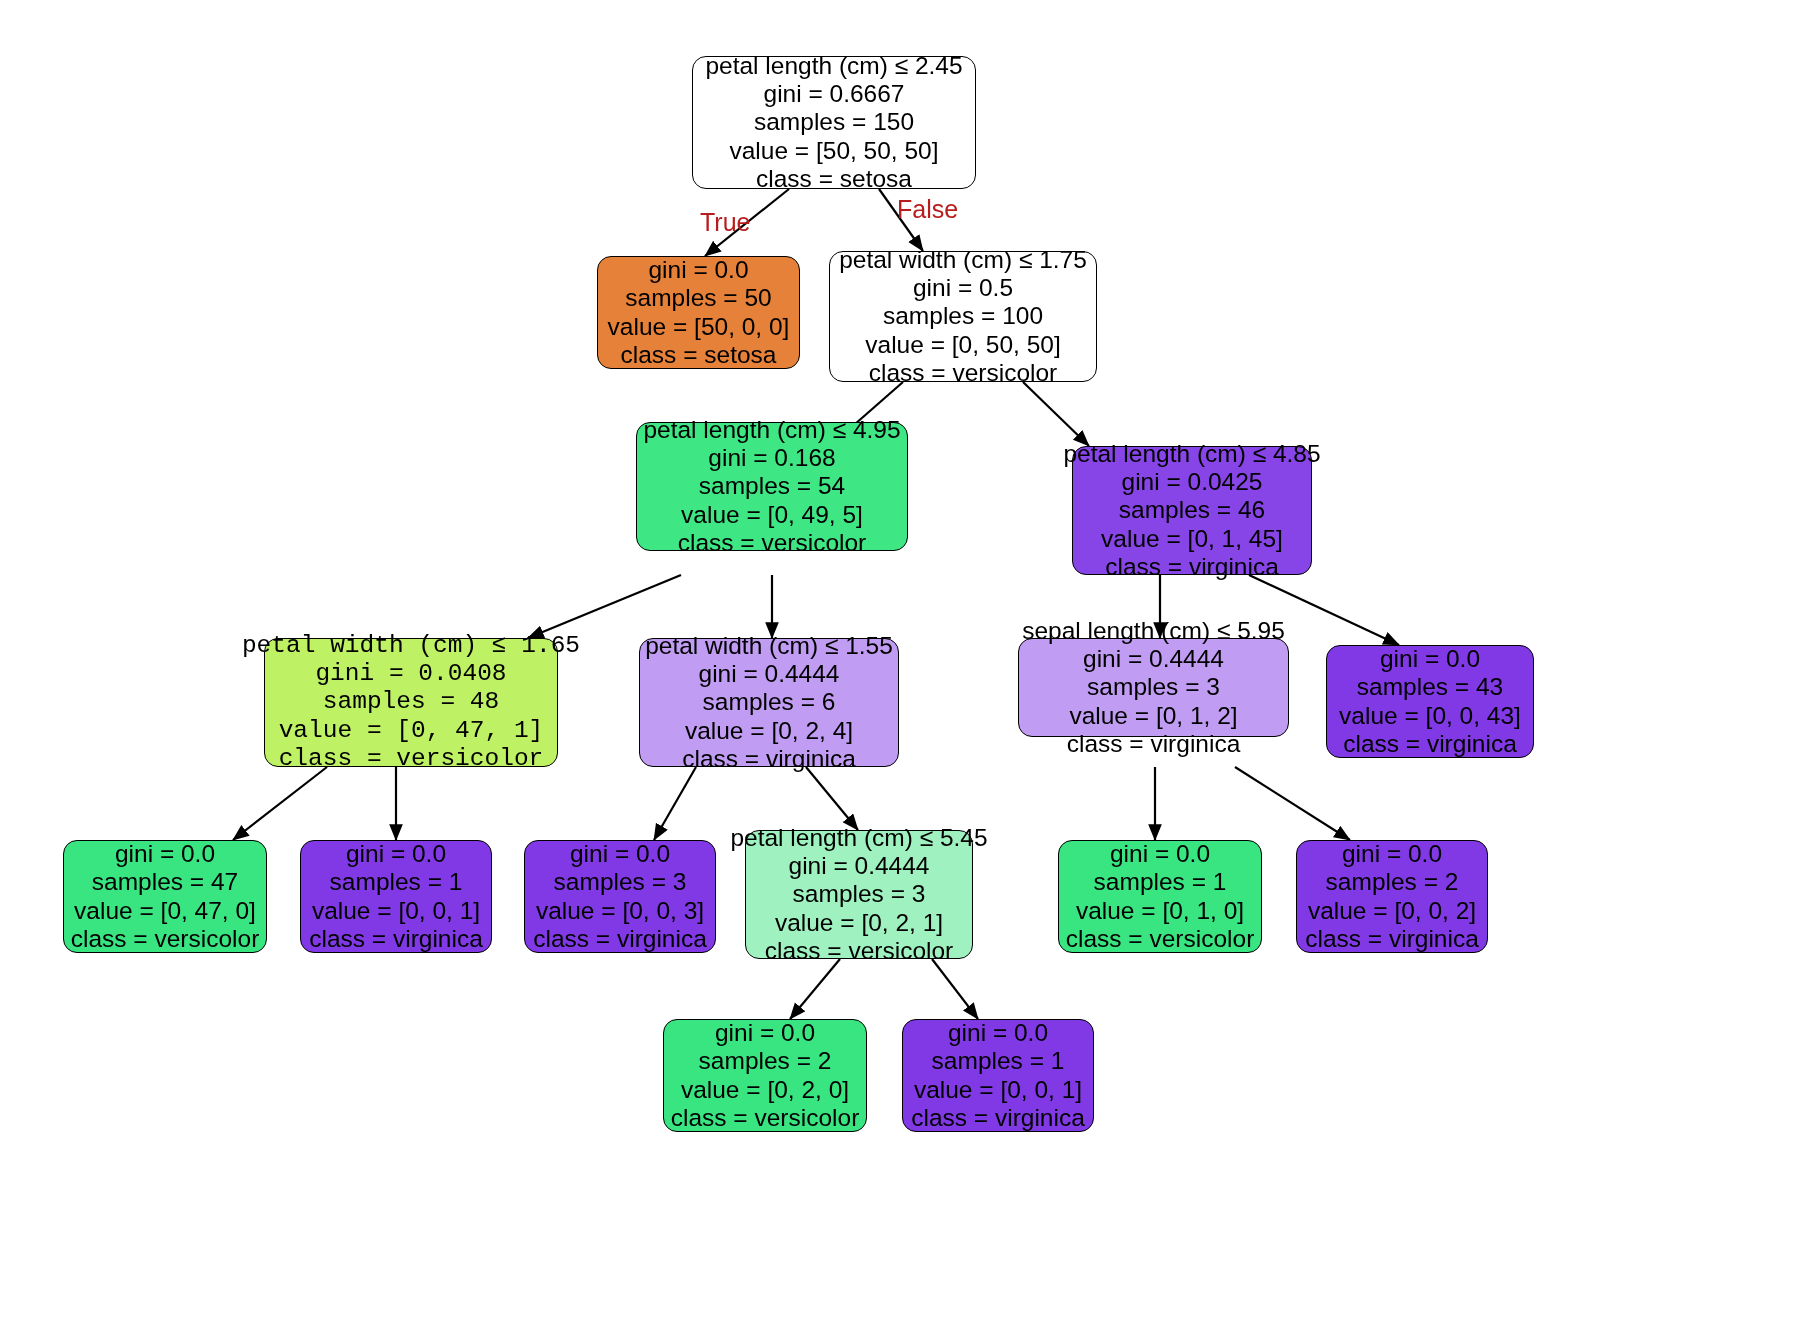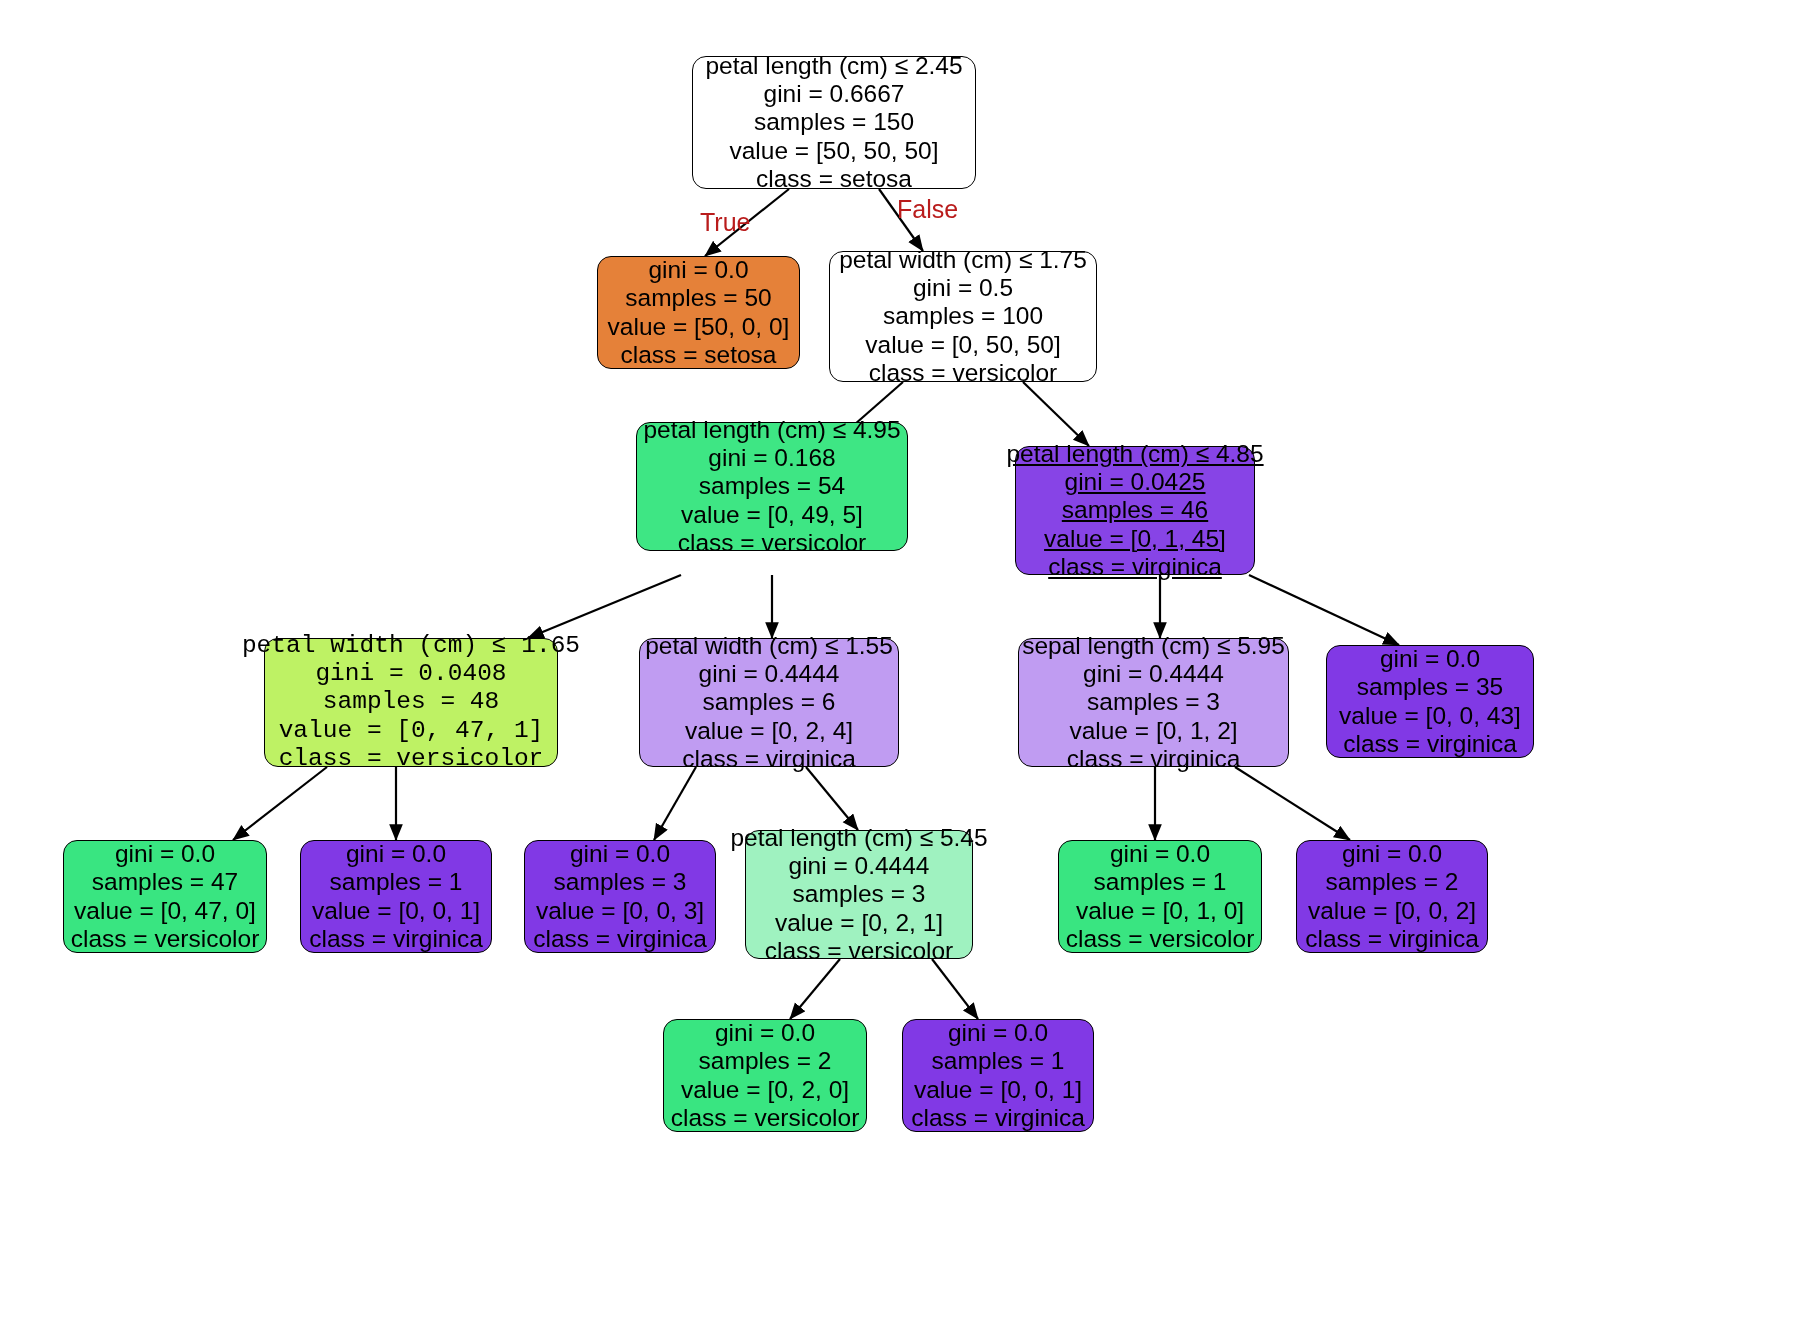--- a/index.html
+++ b/index.html
@@ -100,51 +100,51 @@
         <span class="line">value = [0, 50, 50]</span>
         <span class="line">class = versicolor</span>
       </div>
       <div class="node" style="left: 636px; top: 422px; width: 272px; height: 129px; background: rgb(62, 230, 132);">
         <span class="line">petal length (cm) ≤ 4.95</span>
         <span class="line">gini = 0.168</span>
         <span class="line">samples = 54</span>
         <span class="line">value = [0, 49, 5]</span>
         <span class="line">class = versicolor</span>
       </div>
-      <div class="node" style="left: 1015px; top: 446px; width: 240px; height: 129px; background: rgb(135, 68, 230); text-decoration: underline;">
+      <div class="node" style="left: 1072px; top: 446px; width: 240px; height: 129px; background: rgb(135, 68, 230);">
         <span class="line">petal length (cm) ≤ 4.85</span>
         <span class="line">gini = 0.0425</span>
         <span class="line">samples = 46</span>
         <span class="line">value = [0, 1, 45]</span>
         <span class="line">class = virginica</span>
       </div>
       <div class="node" style="left: 264px; top: 638px; width: 294px; height: 129px; background: #bef264; font-family: Liberation Mono, monospace;">
         <span class="line">petal width (cm) ≤ 1.65</span>
         <span class="line">gini = 0.0408</span>
         <span class="line">samples = 48</span>
         <span class="line">value = [0, 47, 1]</span>
         <span class="line">class = versicolor</span>
       </div>
       <div class="node" style="left: 639px; top: 638px; width: 260px; height: 129px; background: rgb(192, 156, 242);">
         <span class="line">petal width (cm) ≤ 1.55</span>
         <span class="line">gini = 0.4444</span>
         <span class="line">samples = 6</span>
         <span class="line">value = [0, 2, 4]</span>
         <span class="line">class = virginica</span>
       </div>
-      <div class="node" style="left: 1018px; top: 638px; width: 271px; height: 129px; background: rgb(192, 156, 242);">
+      <div class="node" style="left: 1018px; top: 638px; width: 271px; height: 99px; background: rgb(192, 156, 242);">
         <span class="line">sepal length (cm) ≤ 5.95</span>
         <span class="line">gini = 0.4444</span>
         <span class="line">samples = 3</span>
         <span class="line">value = [0, 1, 2]</span>
         <span class="line">class = virginica</span>
       </div>
       <div class="node" style="left: 1326px; top: 645px; width: 208px; height: 113px; background: rgb(129, 57, 229);">
         <span class="line">gini = 0.0</span>
-        <span class="line">samples = 35</span>
+        <span class="line">samples = 43</span>
         <span class="line">value = [0, 0, 43]</span>
         <span class="line">class = virginica</span>
       </div>
       <div class="node" style="left: 63px; top: 840px; width: 204px; height: 113px; background: rgb(57, 229, 129);">
         <span class="line">gini = 0.0</span>
         <span class="line">samples = 47</span>
         <span class="line">value = [0, 47, 0]</span>
         <span class="line">class = versicolor</span>
       </div>
       <div class="node" style="left: 300px; top: 840px; width: 192px; height: 113px; background: rgb(129, 57, 229);">

